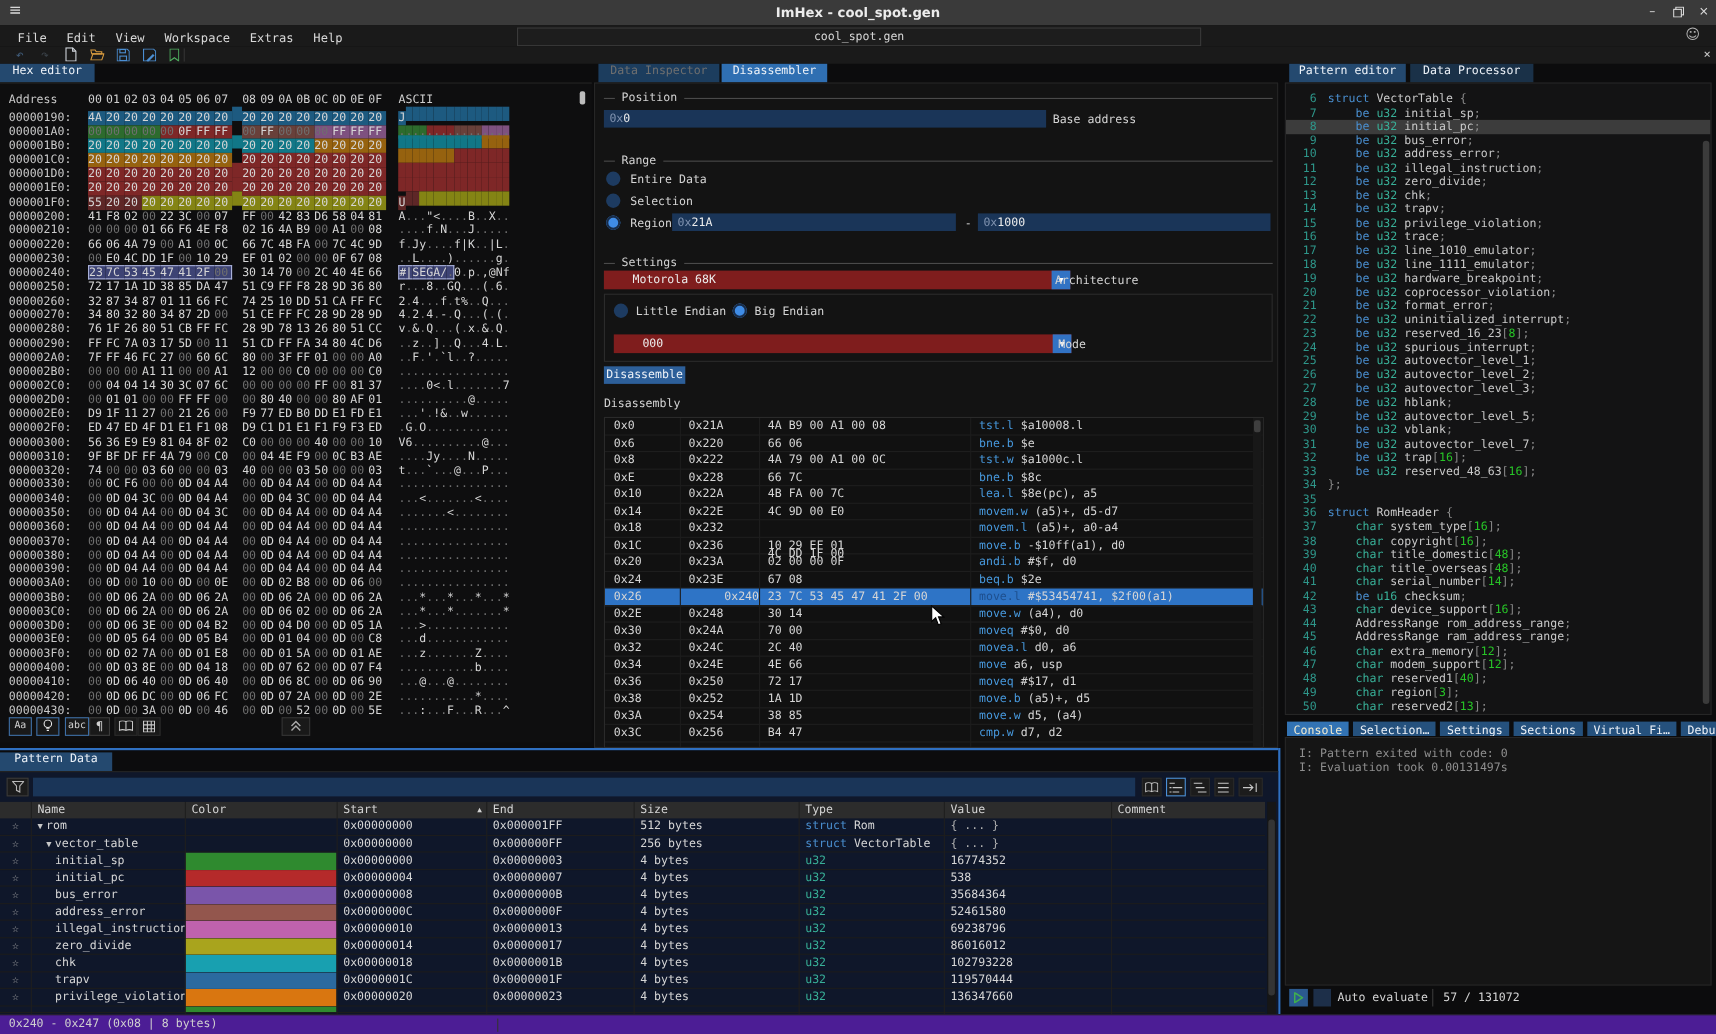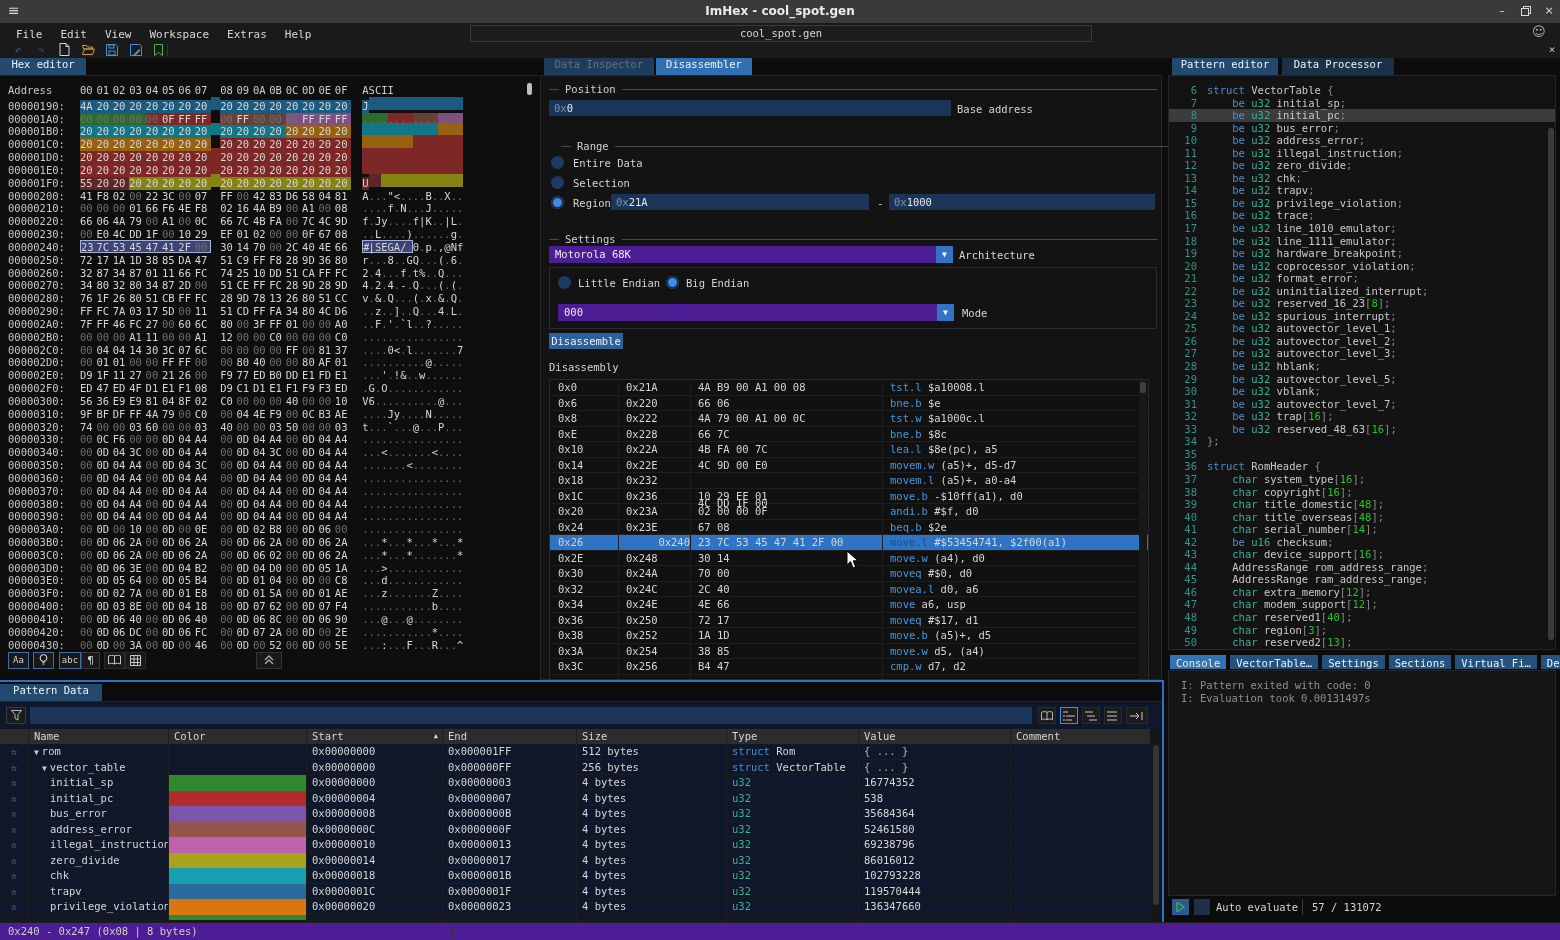--- a/index.html
+++ b/index.html
@@ -51,21 +51,21 @@
   #mid-body{position:absolute;left:540px;top:75px;width:622px;height:605px;background:#131313;
     border:1px solid #262626;box-sizing:border-box;}
   .sep{position:absolute;display:flex;align-items:center;gap:6px;color:#d2d2d2;font-size:10.5px;}
   .sep .d{width:10px;height:1px;background:#4a4a4a;} .sep .l{flex:1;height:1px;background:#4a4a4a;}
   .inp{position:absolute;background:#1a3558;height:16px;font-size:10.5px;color:#ececec;
     line-height:16px;padding:0 5px;box-sizing:border-box;white-space:nowrap;overflow:hidden;}
   .inp .px{color:#8093b0;}
   .flabel{position:absolute;font-size:10.5px;color:#d5d5d5;}
   .radio{position:absolute;width:13px;height:13px;border-radius:50%;background:#1d3b61;}
   .radio.on{background:#3f8ce6;box-shadow:inset 0 0 0 2px #182c49;}
-  .combo{position:absolute;background:#4c1d95;height:17px;font-size:10.5px;color:#ececec;line-height:17px;}
+  .combo{position:absolute;background:#7f1d1d;height:17px;font-size:10.5px;color:#ececec;line-height:17px;padding-left:20px;}
   .combo .tx{padding-left:6px;}
   .combo .cbtn{position:absolute;right:0;top:0;width:17px;height:17px;background:#3273c4;
     color:#fff;text-align:center;font-size:8px;line-height:17px;}
   .groupbox{position:absolute;border:1px solid #2b2b2b;box-sizing:border-box;}
   .pushbtn{position:absolute;background:#2d5f99;color:#eef2f8;font-size:10.5px;text-align:center;}
   
   #dis-table{position:absolute;left:8px;top:303px;width:600px;height:301px;border:1px solid #2a2a2a;
     box-sizing:border-box;overflow:hidden;background:#111;}
   .dhead{height:15px;line-height:15px;background:#2c2c2c;color:#d5d5d5;font-size:10.5px;white-space:nowrap;}
   .drow{height:15.5px;line-height:15.5px;border-bottom:1px solid #1e1e1e;box-sizing:border-box;
@@ -263,21 +263,21 @@
   <div class="tab act" style="left:656px;top:58px;width:96px;">Disassembler</div>
   <div id="mid-body">
     <div class="sep" style="left:8px;top:7px;width:608px;">
         <span class="d"></span>
         <span>Position</span>
         <span class="l"></span>
       </div>
     <div class="inp" style="left:8px;top:24px;width:402px;"><span class="px">0x</span><span id="pos-val">0</span></div>
     <div class="flabel" style="left:416px;top:27px;">Base address</div>
 
-    <div class="sep" style="left:20px;top:64px;width:608px;">
+    <div class="sep" style="left:8px;top:64px;width:608px;">
         <span class="d"></span>
         <span>Range</span>
         <span class="l"></span>
       </div>
     <div class="radio" style="left:10px;top:80px;"></div>
     <div class="flabel" style="left:32px;top:81px;">Entire Data</div>
     <div class="radio" style="left:10px;top:100px;"></div>
     <div class="flabel" style="left:32px;top:101px;">Selection</div>
     <div class="radio on" style="left:10px;top:120px;"></div>
     <div class="flabel" style="left:32px;top:121px;">Region</div>
@@ -390,21 +390,21 @@
         <div class="cl"><span class="ln">45</span><span class="ct">    AddressRange ram_address_range<span class="p">;</span></span></div>
         <div class="cl"><span class="ln">46</span><span class="ct">    <span class="t">char</span> extra_memory<span class="p">[</span><span class="n">12</span><span class="p">]</span><span class="p">;</span></span></div>
         <div class="cl"><span class="ln">47</span><span class="ct">    <span class="t">char</span> modem_support<span class="p">[</span><span class="n">12</span><span class="p">]</span><span class="p">;</span></span></div>
         <div class="cl"><span class="ln">48</span><span class="ct">    <span class="t">char</span> reserved1<span class="p">[</span><span class="n">40</span><span class="p">]</span><span class="p">;</span></span></div>
         <div class="cl"><span class="ln">49</span><span class="ct">    <span class="t">char</span> region<span class="p">[</span><span class="n">3</span><span class="p">]</span><span class="p">;</span></span></div>
         <div class="cl"><span class="ln">50</span><span class="ct">    <span class="t">char</span> reserved2<span class="p">[</span><span class="n">13</span><span class="p">]</span><span class="p">;</span></span></div>
       </div>
   </div>
   <div id="code-scroll"></div>
 
-  <div class="abs" style="left:1170px;top:652px;width:390px;height:17px;white-space:nowrap;overflow:hidden;" id="console-tabs"><span class="ctab act">Console</span><span class="ctab">VectorTable…</span><span class="ctab">Settings</span><span class="ctab">Sections</span><span class="ctab">Virtual Fi…</span><span class="ctab">Debugger</span></div>
+  <div class="abs" style="left:1170px;top:652px;width:390px;height:17px;white-space:nowrap;overflow:hidden;" id="console-tabs"><span class="ctab act">Console</span><span class="ctab">Selection…</span><span class="ctab">Settings</span><span class="ctab">Sections</span><span class="ctab">Virtual Fi…</span><span class="ctab">Debugger</span></div>
   <div id="console-body">
     <div style="height:8px;"></div>
     <div id="console-lines">
         <div class="conline">I: Pattern exited with code: 0</div>
         <div class="conline">I: Evaluation took 0.00131497s</div>
       </div>
   </div>
 
   <div>
     <div class="abs" style="left:1172px;top:899px;width:17px;height:16px;background:#2b5a8f;">

